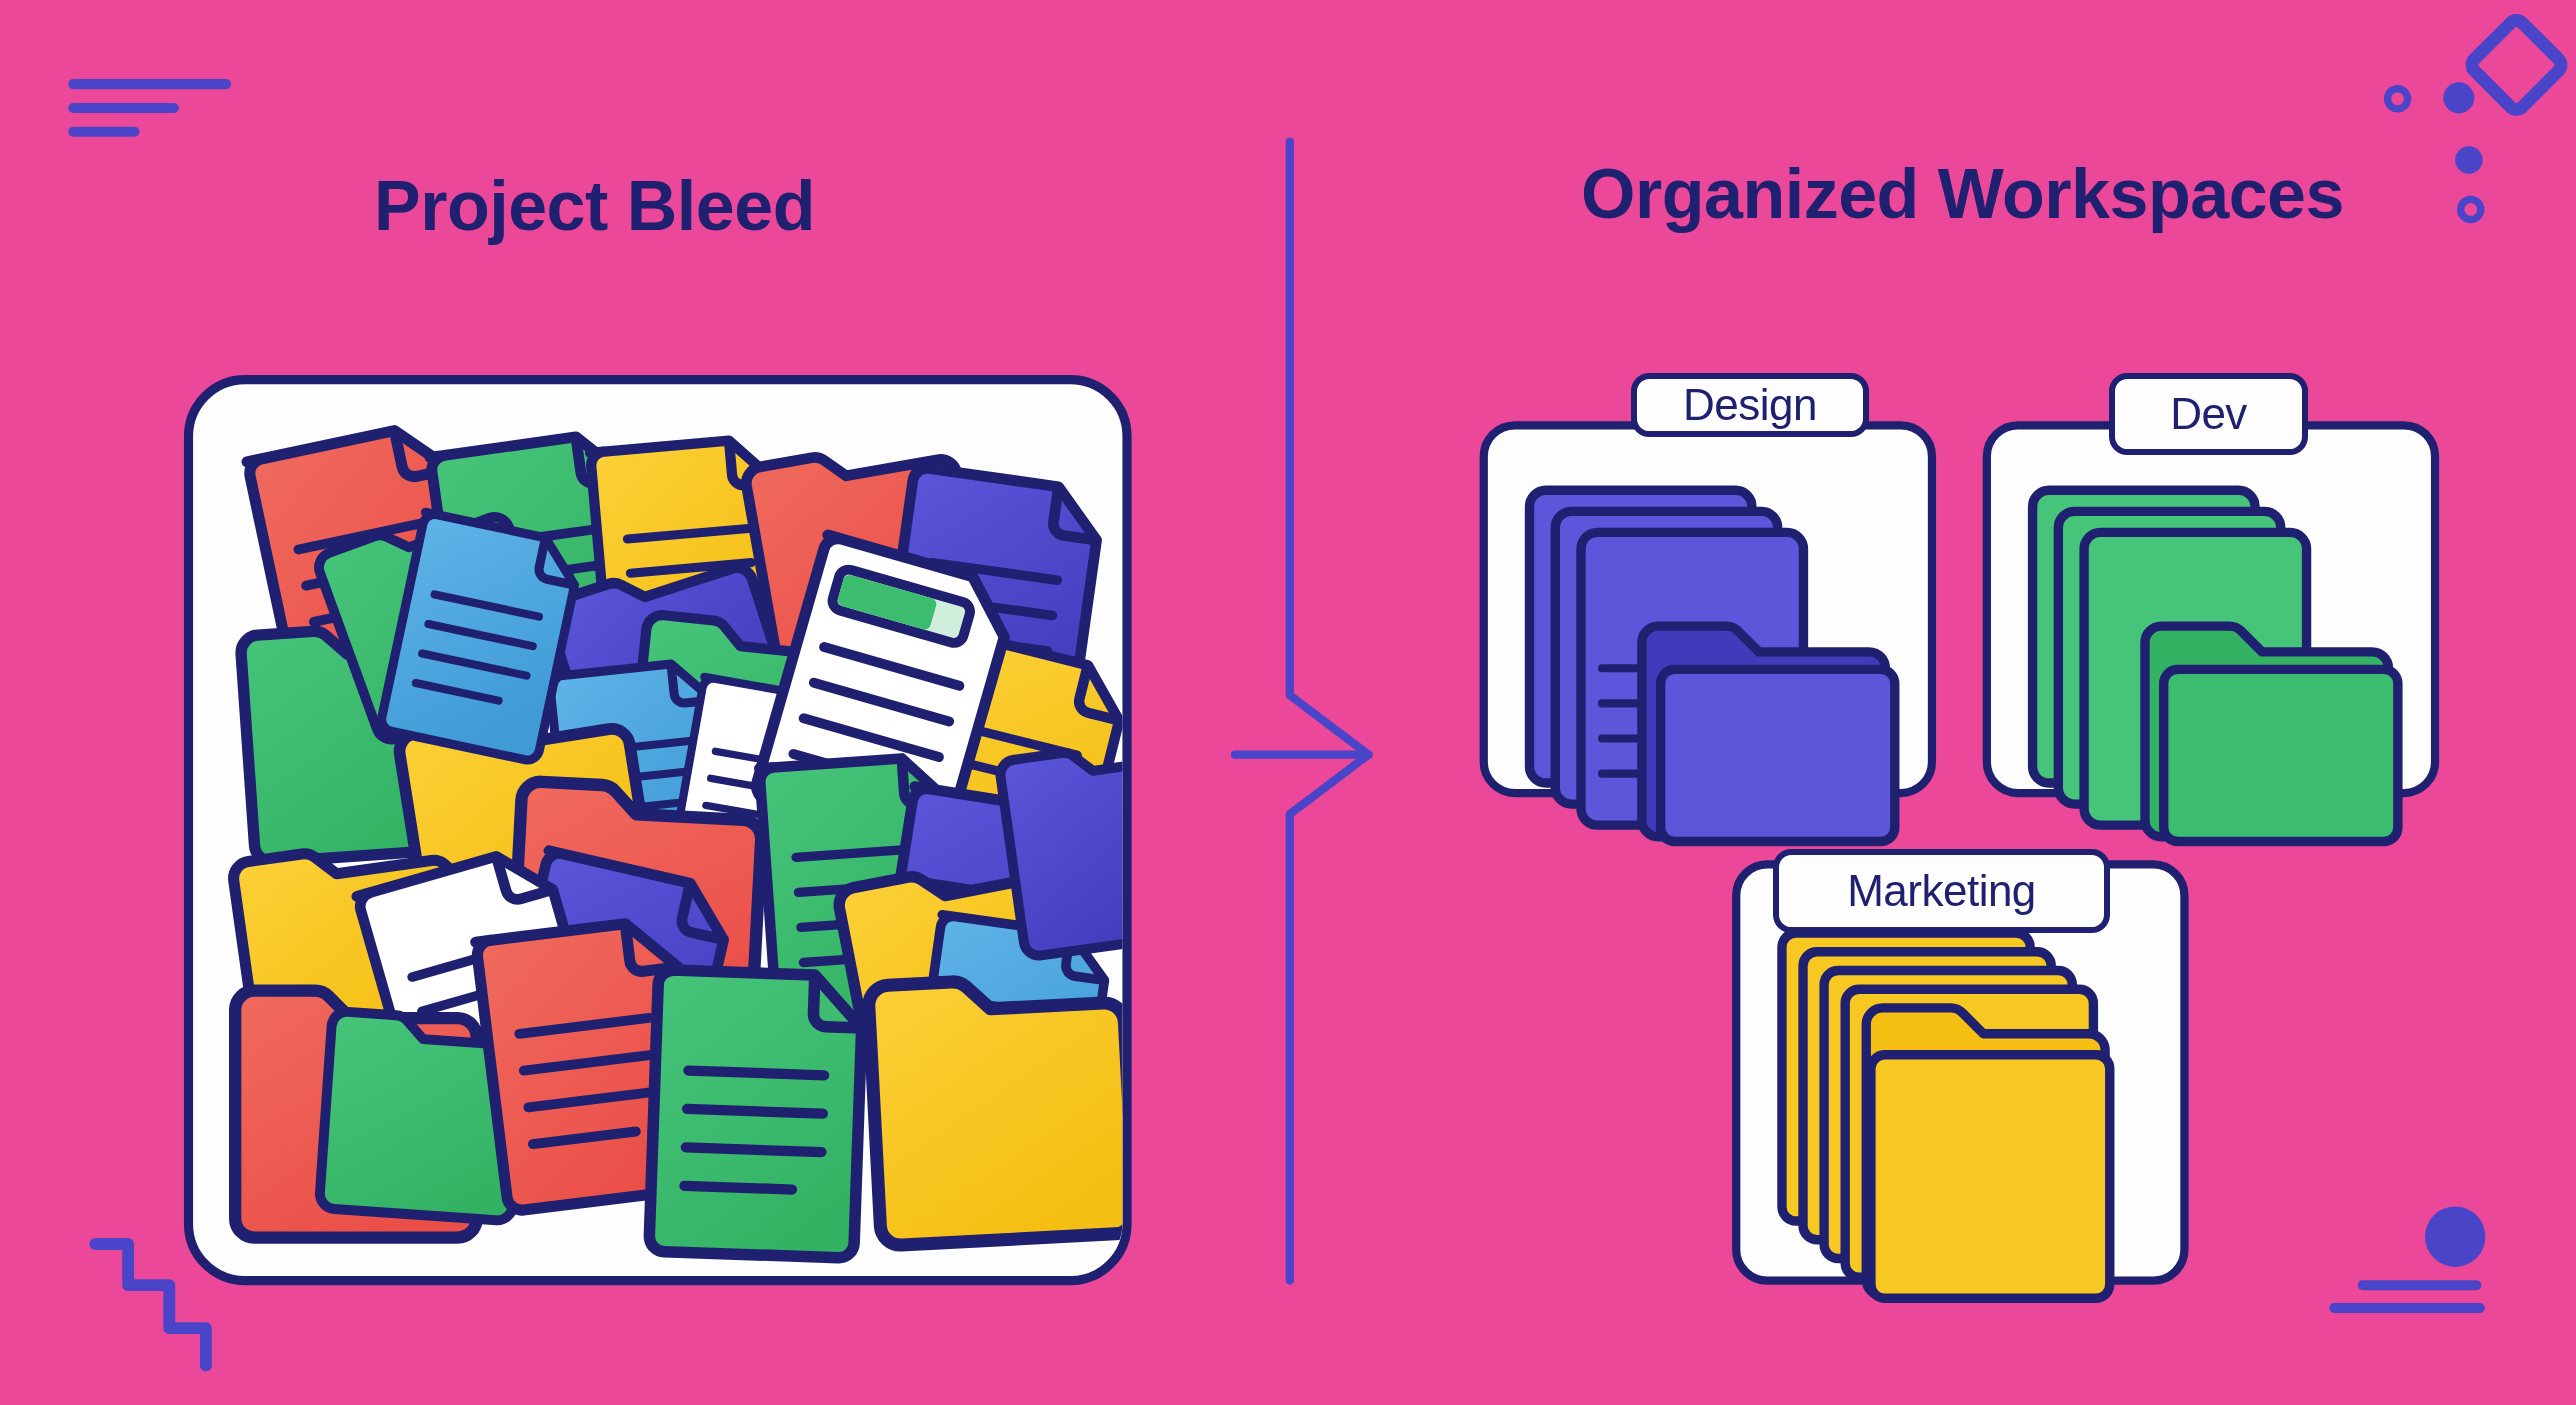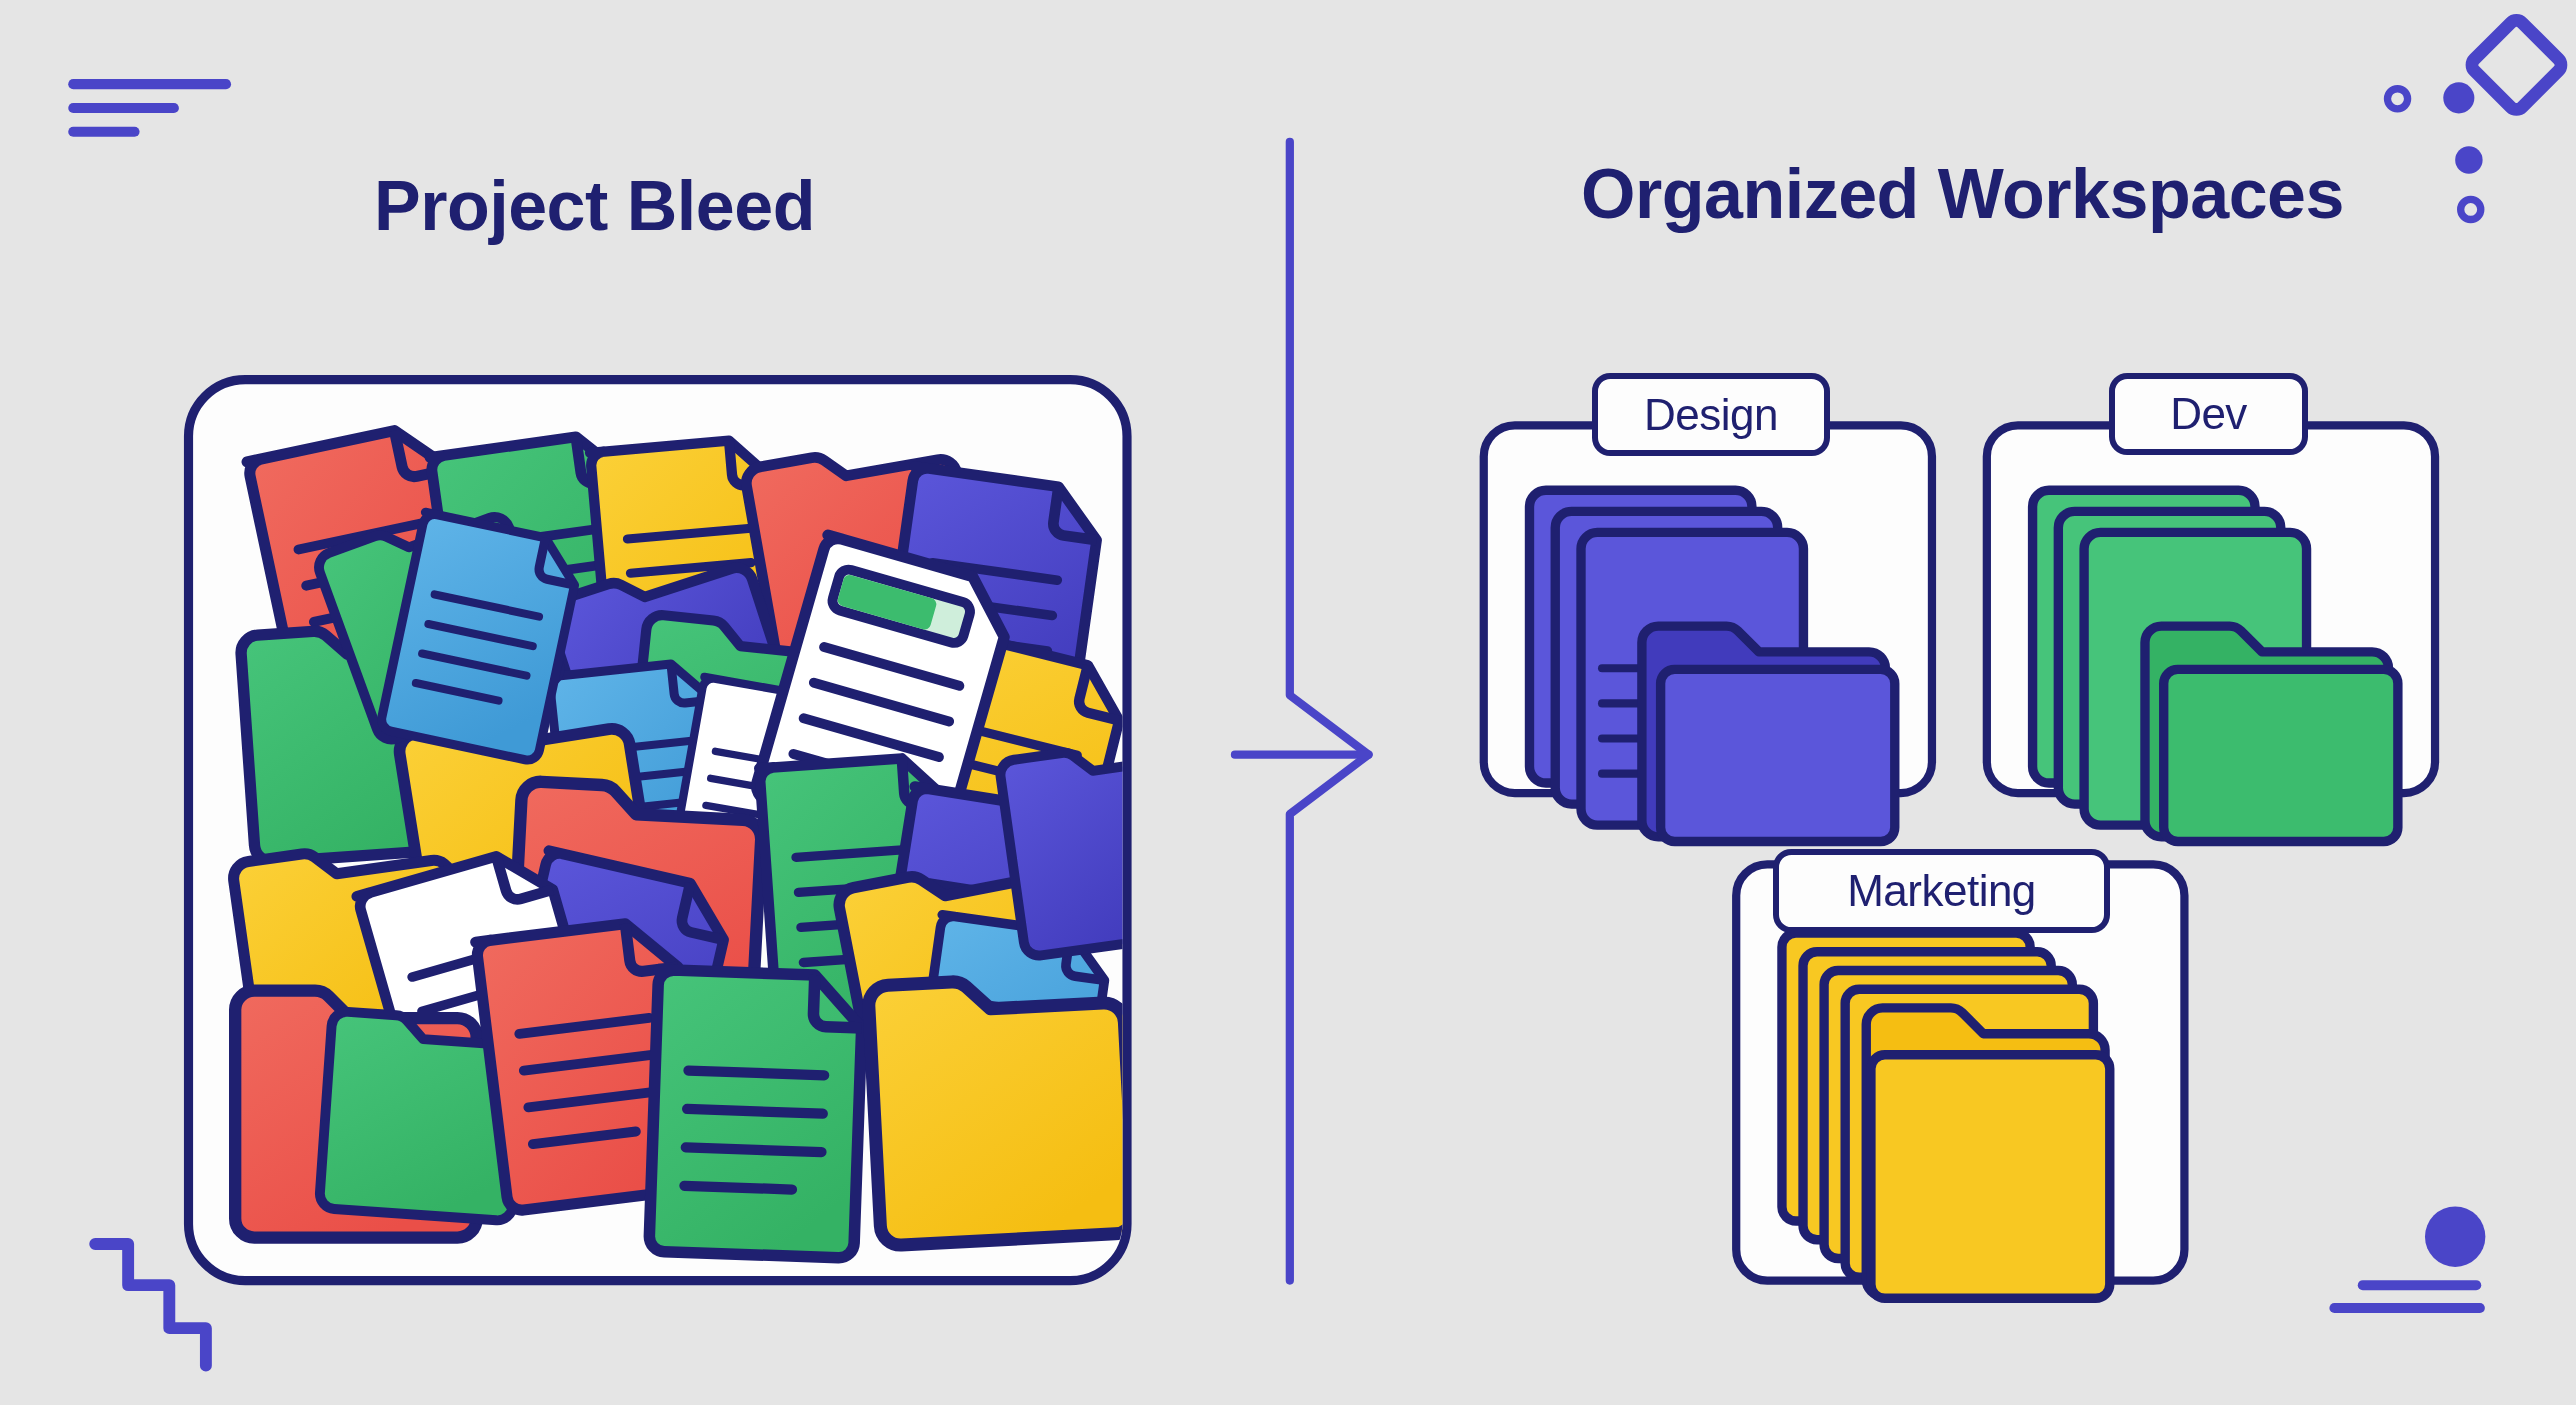--- a/index.html
+++ b/index.html
@@ -4,21 +4,21 @@
 <style>
   html, body {
     margin: 0;
     padding: 0;
     background: #ffffff;
   }
   #stage {
     position: relative;
     width: 2576px;
     height: 1405px;
-    background: #e5e5e5;
+    background: #ec4899;
     overflow: hidden;
     font-family: "Liberation Sans", sans-serif;
   }
   .svg-root {
     position: absolute;
     inset: 0;
     width: 2576px;
     height: 1405px;
   }
   .panel-title {
@@ -275,20 +275,20 @@
         <path d="M72 78 a14 14 0 0 1 14 -14 H144 a14 14 0 0 1 10 4 L172 86 H262 a14 14 0 0 1 14 14 V296 a14 14 0 0 1 -14 14 H86 a14 14 0 0 1 -14 -14 Z" fill="#F5BE12" stroke="#1F2070" stroke-width="8" stroke-linejoin="round"></path>
         <path d="M76 116 a12 12 0 0 1 12 -12 H268 a12 12 0 0 1 12 12 V300 a12 12 0 0 1 -12 12 H88 a12 12 0 0 1 -12 -12 Z" fill="#F8C822" stroke="#1F2070" stroke-width="8" stroke-linejoin="round"></path>
       </g>
     </g>
   </svg>
 
   <div class="panel-title" id="title-left">Project Bleed</div>
 
   <div class="panel-title" id="title-right">Organized Workspaces</div>
 
-  <div class="ws-label" style="left:1592px; top:373px; width:238px; height:83px;">Design</div>
+  <div class="ws-label" style="left:1631px; top:373px; width:238px; height:64px;">Design</div>
 
   <div class="ws-label" style="left:1773px; top:849px; width:337px; height:84px;">Marketing</div>
 
   <div class="ws-label" style="left:2109px; top:373px; width:199px; height:82px;">Dev</div>
 
 </div>
 
 
 </body></html>

